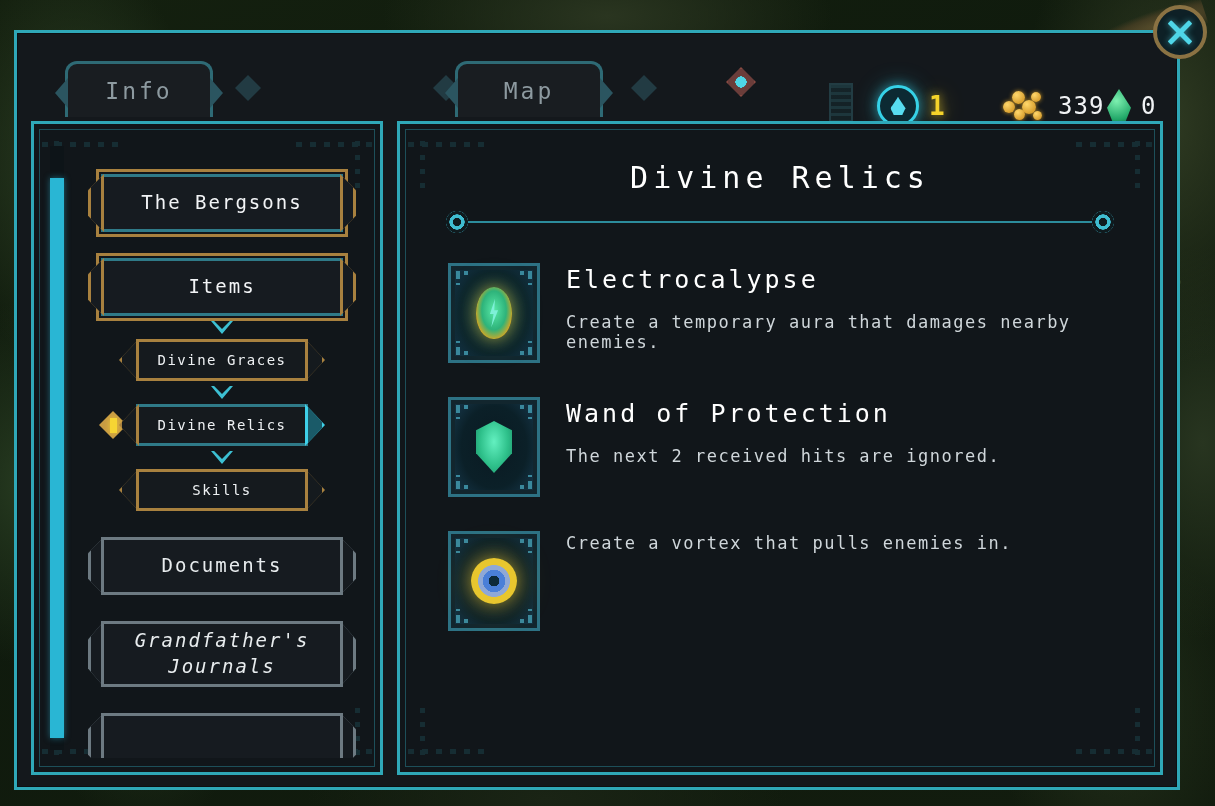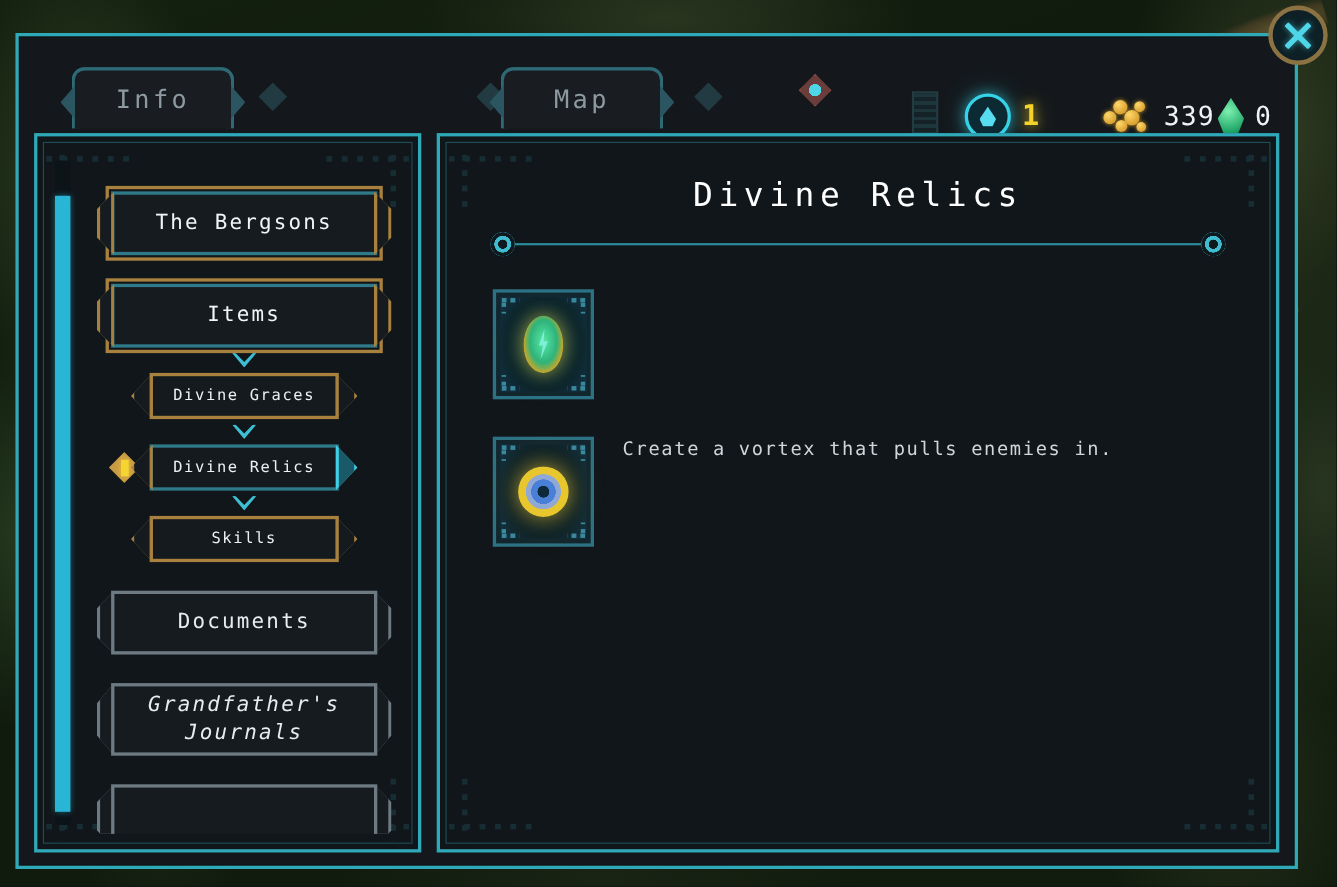--- a/index.html
+++ b/index.html
@@ -511,22 +511,40 @@
 
         <div class="relic">
           <div class="relic-icon">
             <span class="card-bg"></span>
             <span class="cnr a"></span>
               <span class="cnr b"></span>
             <span class="cnr c"></span>
               <span class="cnr d"></span>
             <span class="glyph bolt"></span>
           </div>
-        </div>
-
+          <div class="relic-text">
+            <div class="relic-name">Electrocalypse</div>
+            <div class="relic-desc">Create a temporary aura that damages nearby enemies.</div>
+          </div>
+        </div>
+
+        <div class="relic">
+          <div class="relic-icon">
+            <span class="card-bg"></span>
+            <span class="cnr a"></span>
+              <span class="cnr b"></span>
+            <span class="cnr c"></span>
+              <span class="cnr d"></span>
+            <span class="glyph shield"></span>
+          </div>
+          <div class="relic-text">
+            <div class="relic-name">Wand of Protection</div>
+            <div class="relic-desc">The next 2 received hits are ignored.</div>
+          </div>
+        </div>
 
         <div class="relic">
           <div class="relic-icon">
             <span class="card-bg"></span>
             <span class="cnr a"></span>
               <span class="cnr b"></span>
             <span class="cnr c"></span>
               <span class="cnr d"></span>
             <span class="glyph vortex"></span>
           </div>

